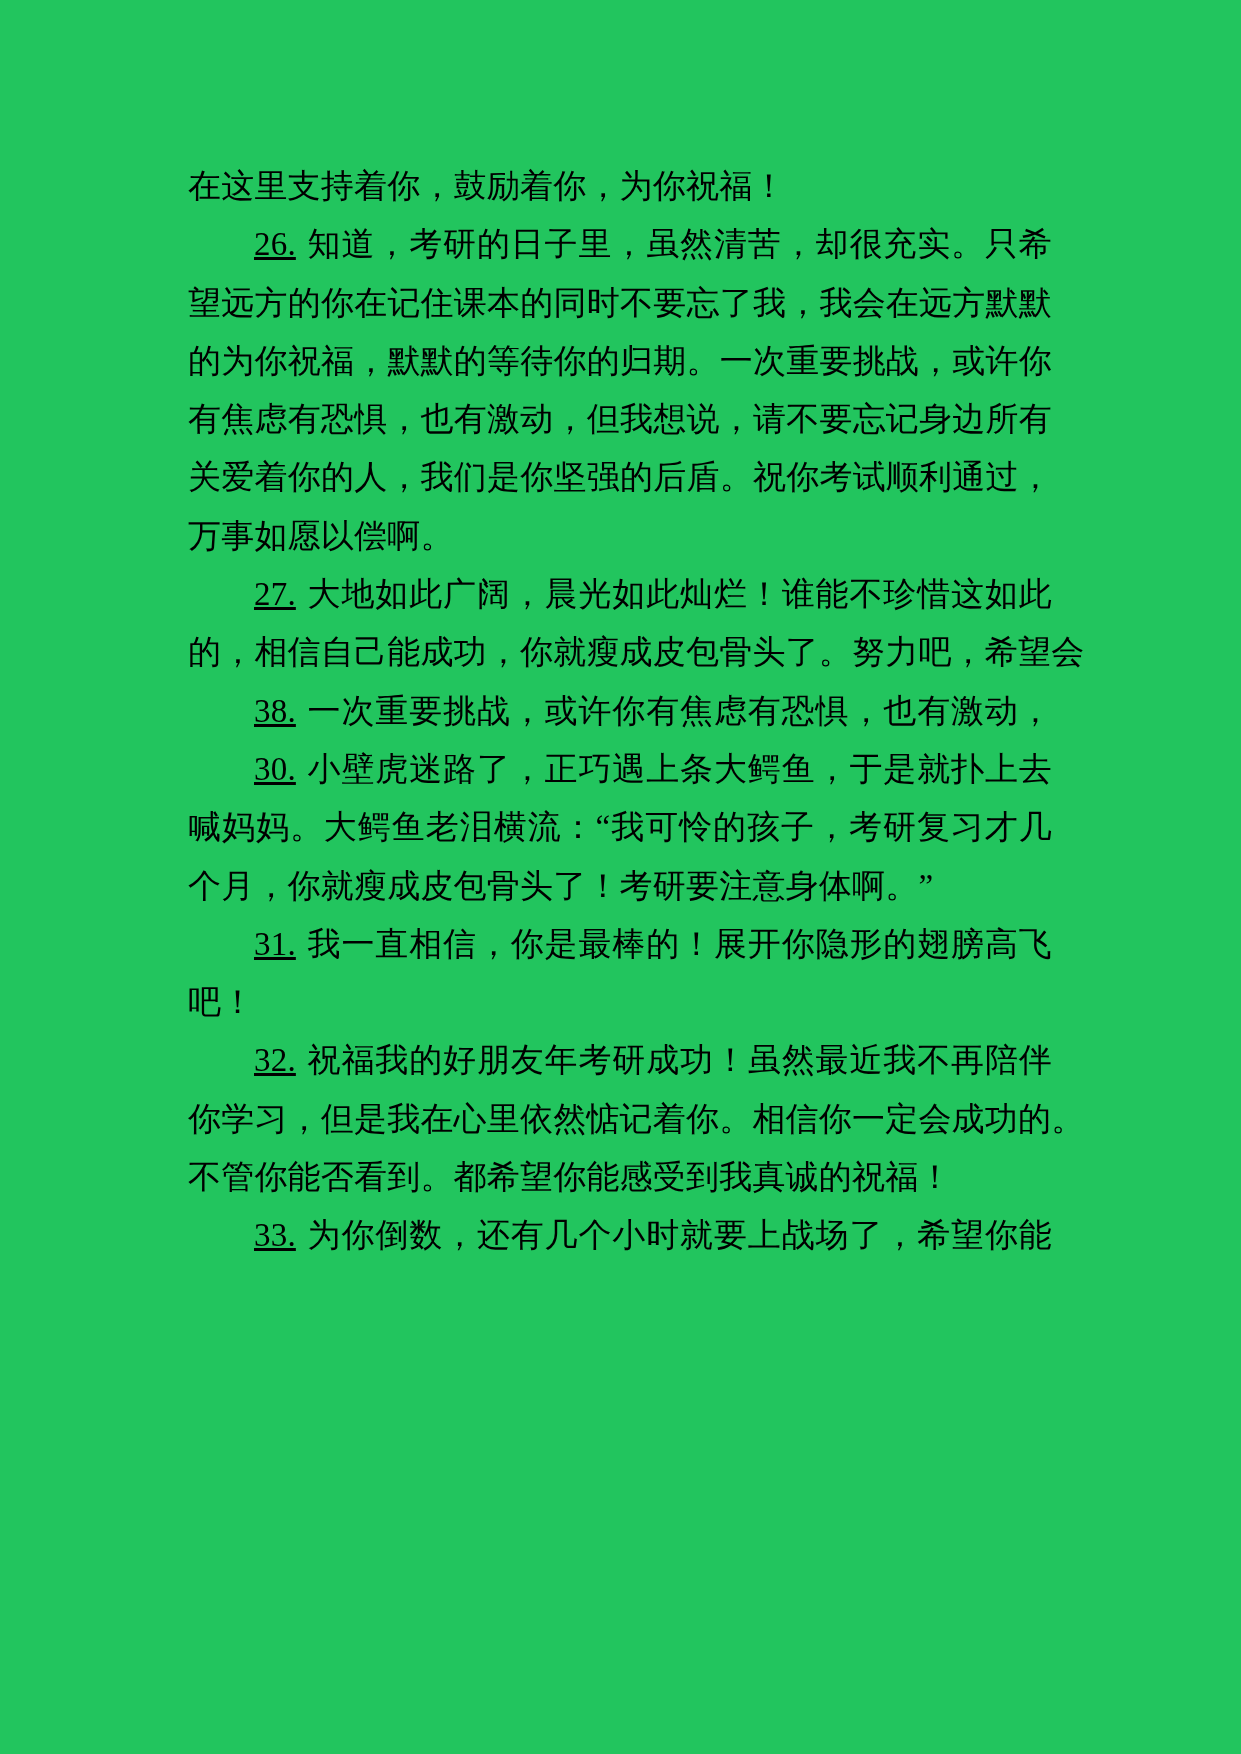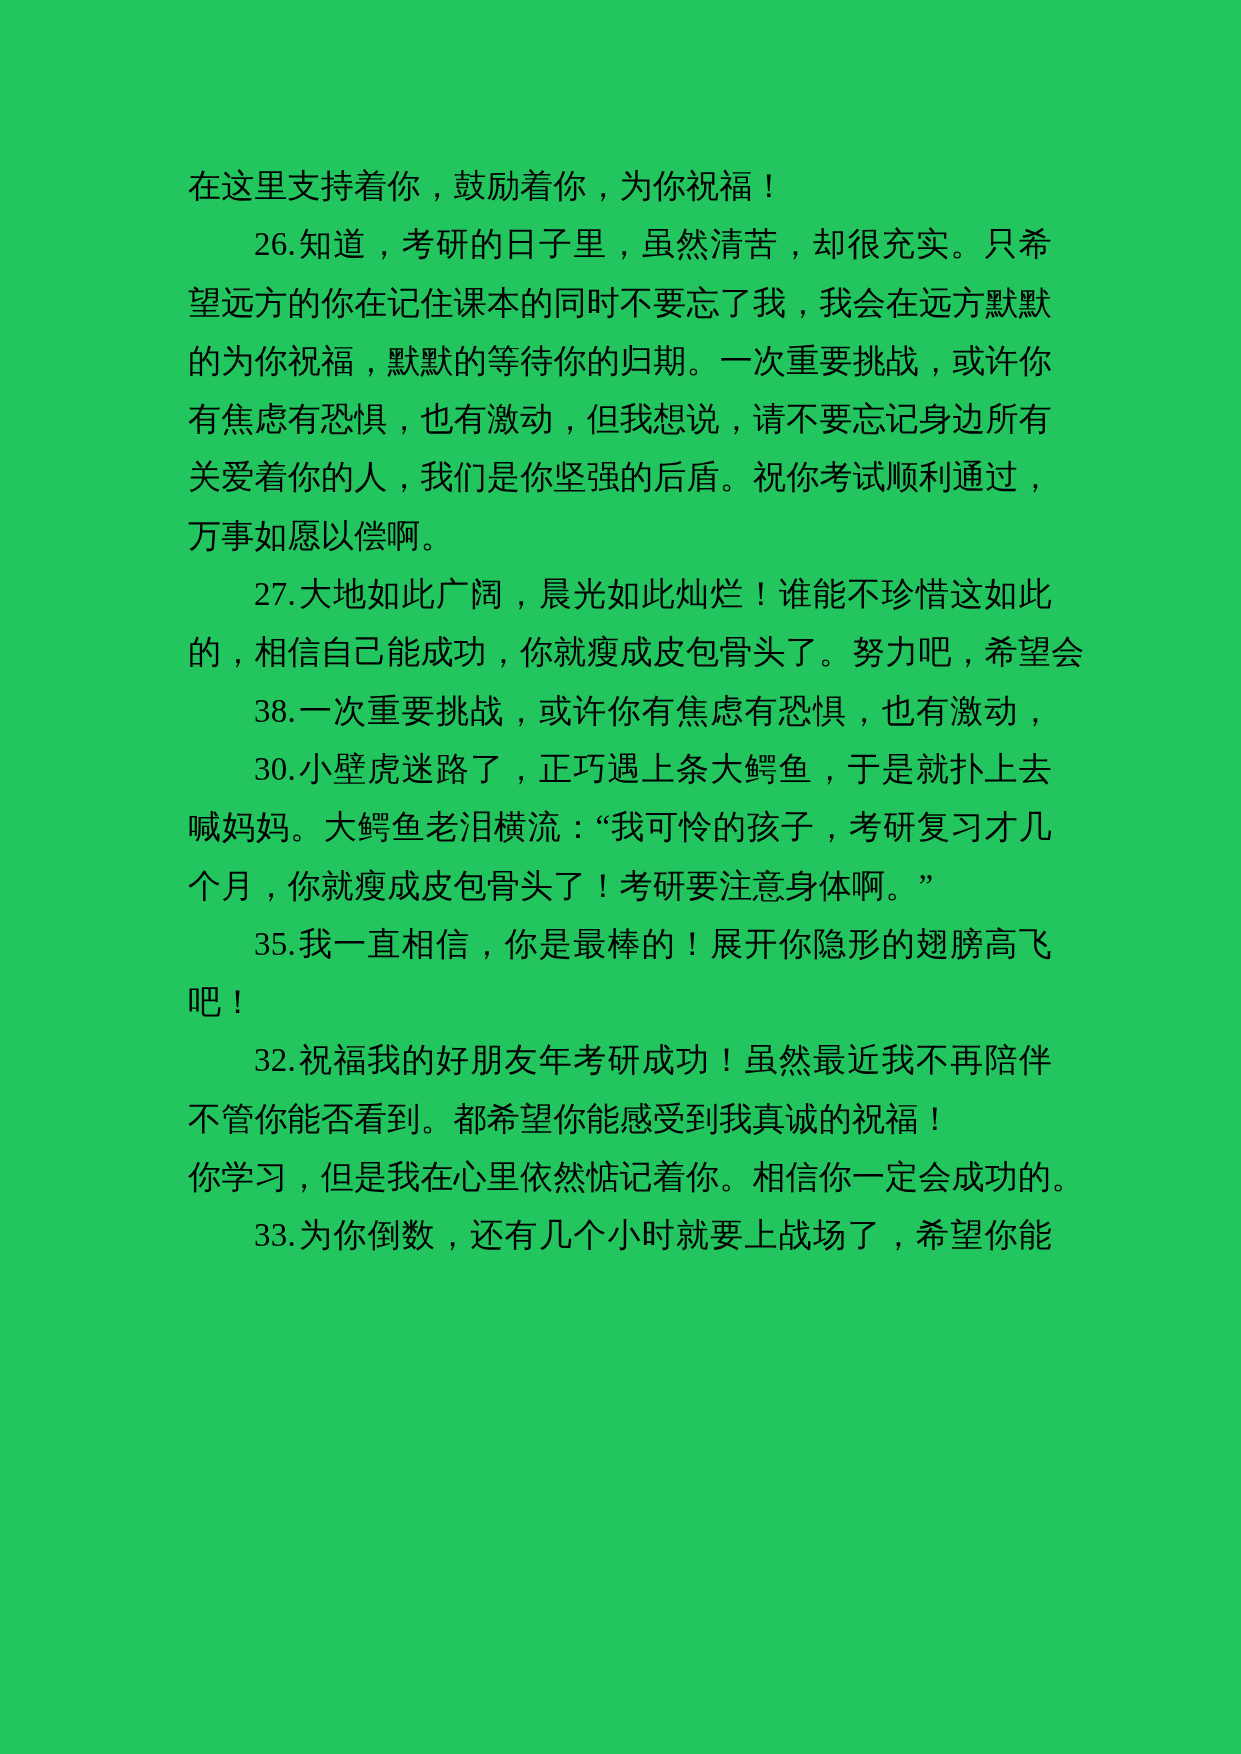--- a/index.html
+++ b/index.html
@@ -32,41 +32,42 @@
     text-align-last: justify;
     overflow: visible;
   }
   .line.last {
     text-align-last: left;
   }
   .line.indent {
     text-indent: 66px;
   }
   .num {
-    margin-right: 2px;
+    margin-right: 11px;
+    text-decoration: underline;
   }
 </style>
 </head>
 <body>
 
 <div class="page">
   <div class="text-block" id="text-block">
       <div class="line last">在这里支持着你，鼓励着你，为你祝福！</div>
       <div class="line indent"><span class="num">26.</span>知道，考研的日子里，虽然清苦，却很充实。只希</div>
       <div class="line">望远方的你在记住课本的同时不要忘了我，我会在远方默默</div>
       <div class="line">的为你祝福，默默的等待你的归期。一次重要挑战，或许你</div>
       <div class="line">有焦虑有恐惧，也有激动，但我想说，请不要忘记身边所有</div>
       <div class="line">关爱着你的人，我们是你坚强的后盾。祝你考试顺利通过，</div>
       <div class="line last">万事如愿以偿啊。</div>
       <div class="line indent"><span class="num">27.</span>大地如此广阔，晨光如此灿烂！谁能不珍惜这如此</div>
       <div class="line">的，相信自己能成功，你就瘦成皮包骨头了。努力吧，希望会</div>
       <div class="line indent"><span class="num">38.</span>一次重要挑战，或许你有焦虑有恐惧，也有激动，</div>
       <div class="line indent"><span class="num">30.</span>小壁虎迷路了，正巧遇上条大鳄鱼，于是就扑上去</div>
       <div class="line">喊妈妈。大鳄鱼老泪横流：“我可怜的孩子，考研复习才几</div>
       <div class="line last">个月，你就瘦成皮包骨头了！考研要注意身体啊。”</div>
-      <div class="line indent"><span class="num">35.</span>我一直相信，你是最棒的！展开你隐形的翅膀高飞</div>
+      <div class="line indent"><span class="num">31.</span>我一直相信，你是最棒的！展开你隐形的翅膀高飞</div>
       <div class="line last">吧！</div>
       <div class="line indent"><span class="num">32.</span>祝福我的好朋友年考研成功！虽然最近我不再陪伴</div>
+      <div class="line">你学习，但是我在心里依然惦记着你。相信你一定会成功的。</div>
       <div class="line last">不管你能否看到。都希望你能感受到我真诚的祝福！</div>
-      <div class="line">你学习，但是我在心里依然惦记着你。相信你一定会成功的。</div>
       <div class="line indent"><span class="num">33.</span>为你倒数，还有几个小时就要上战场了，希望你能</div>
     </div>
 </div>
 
 </body></html>

